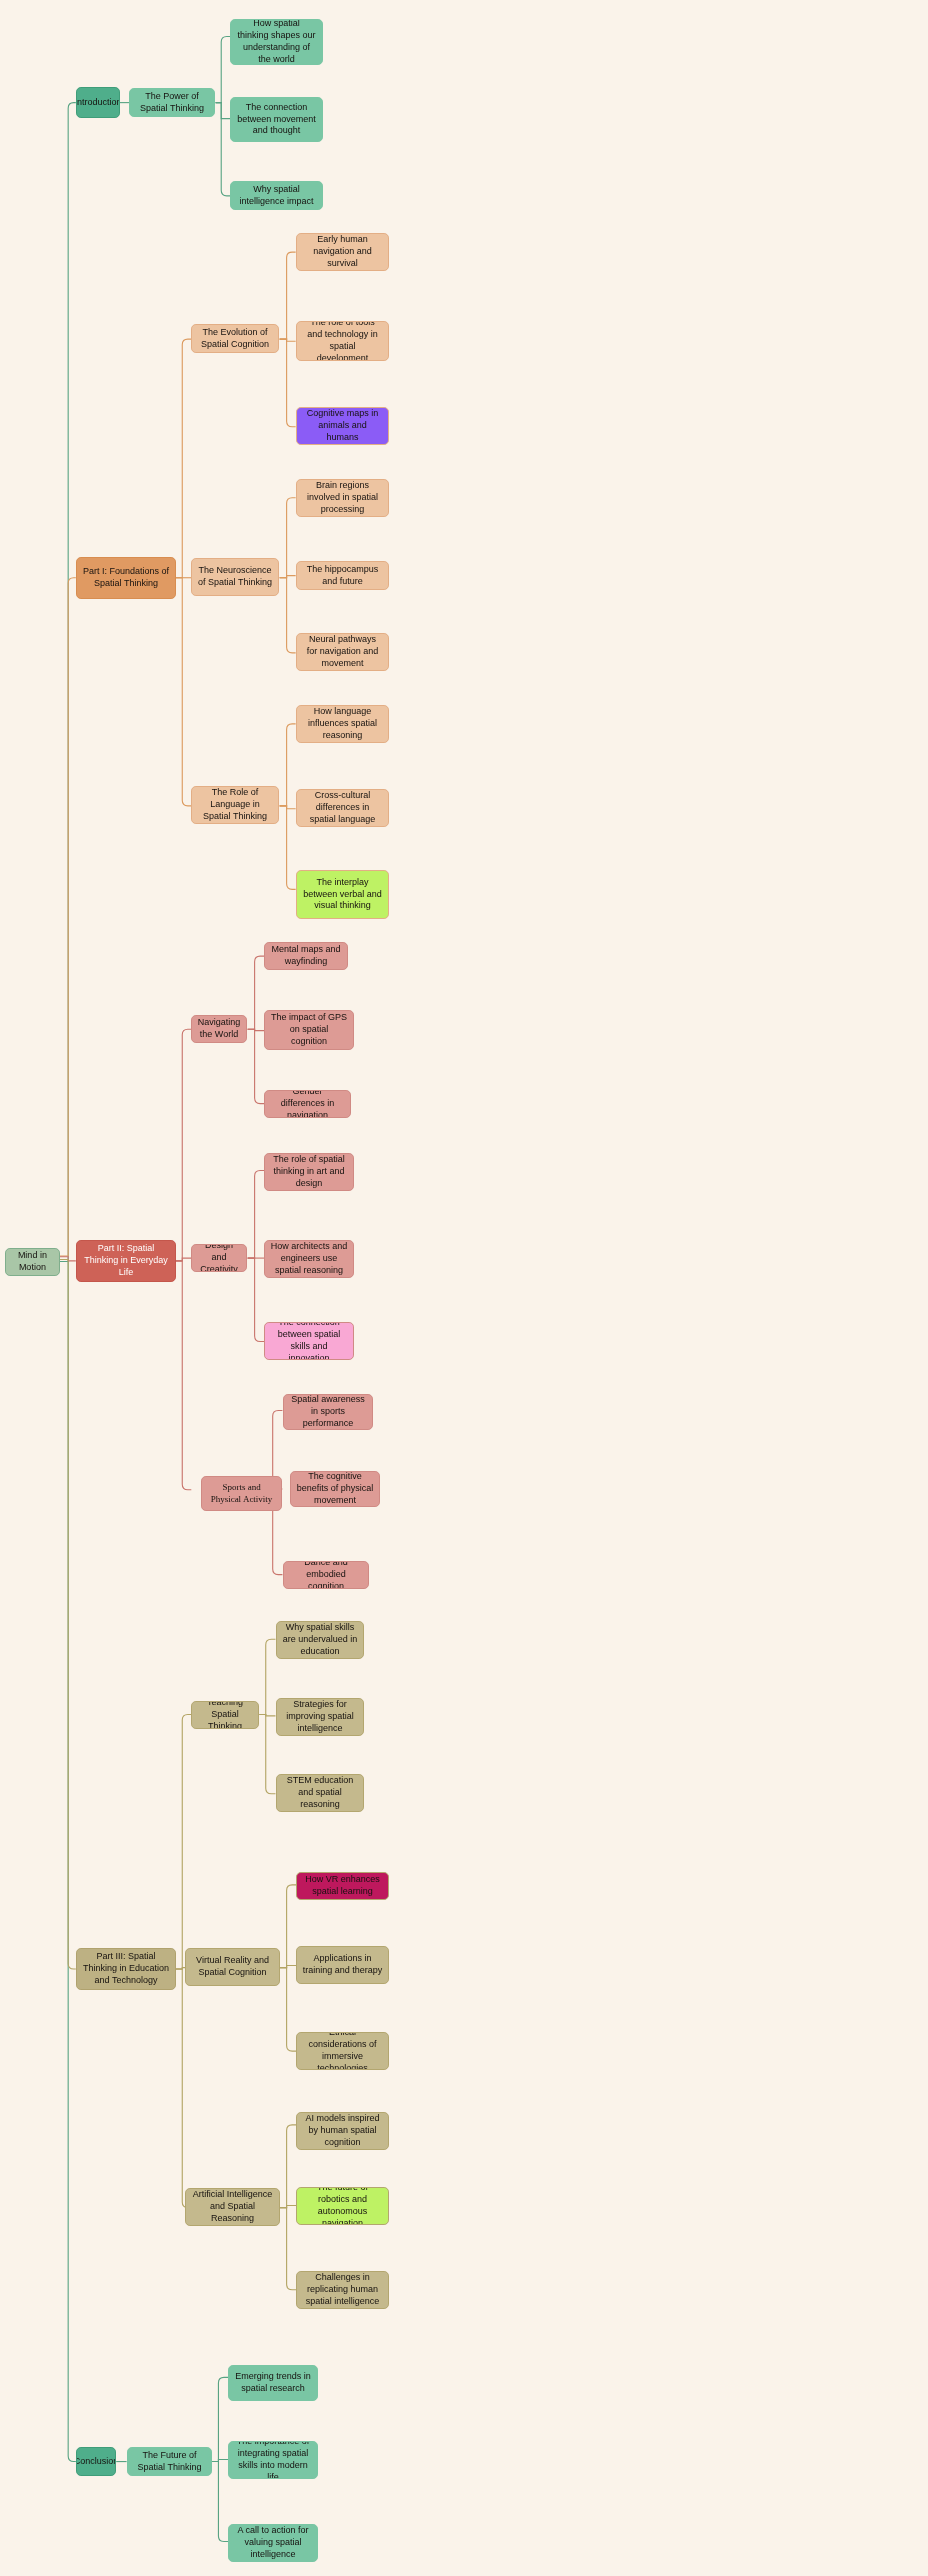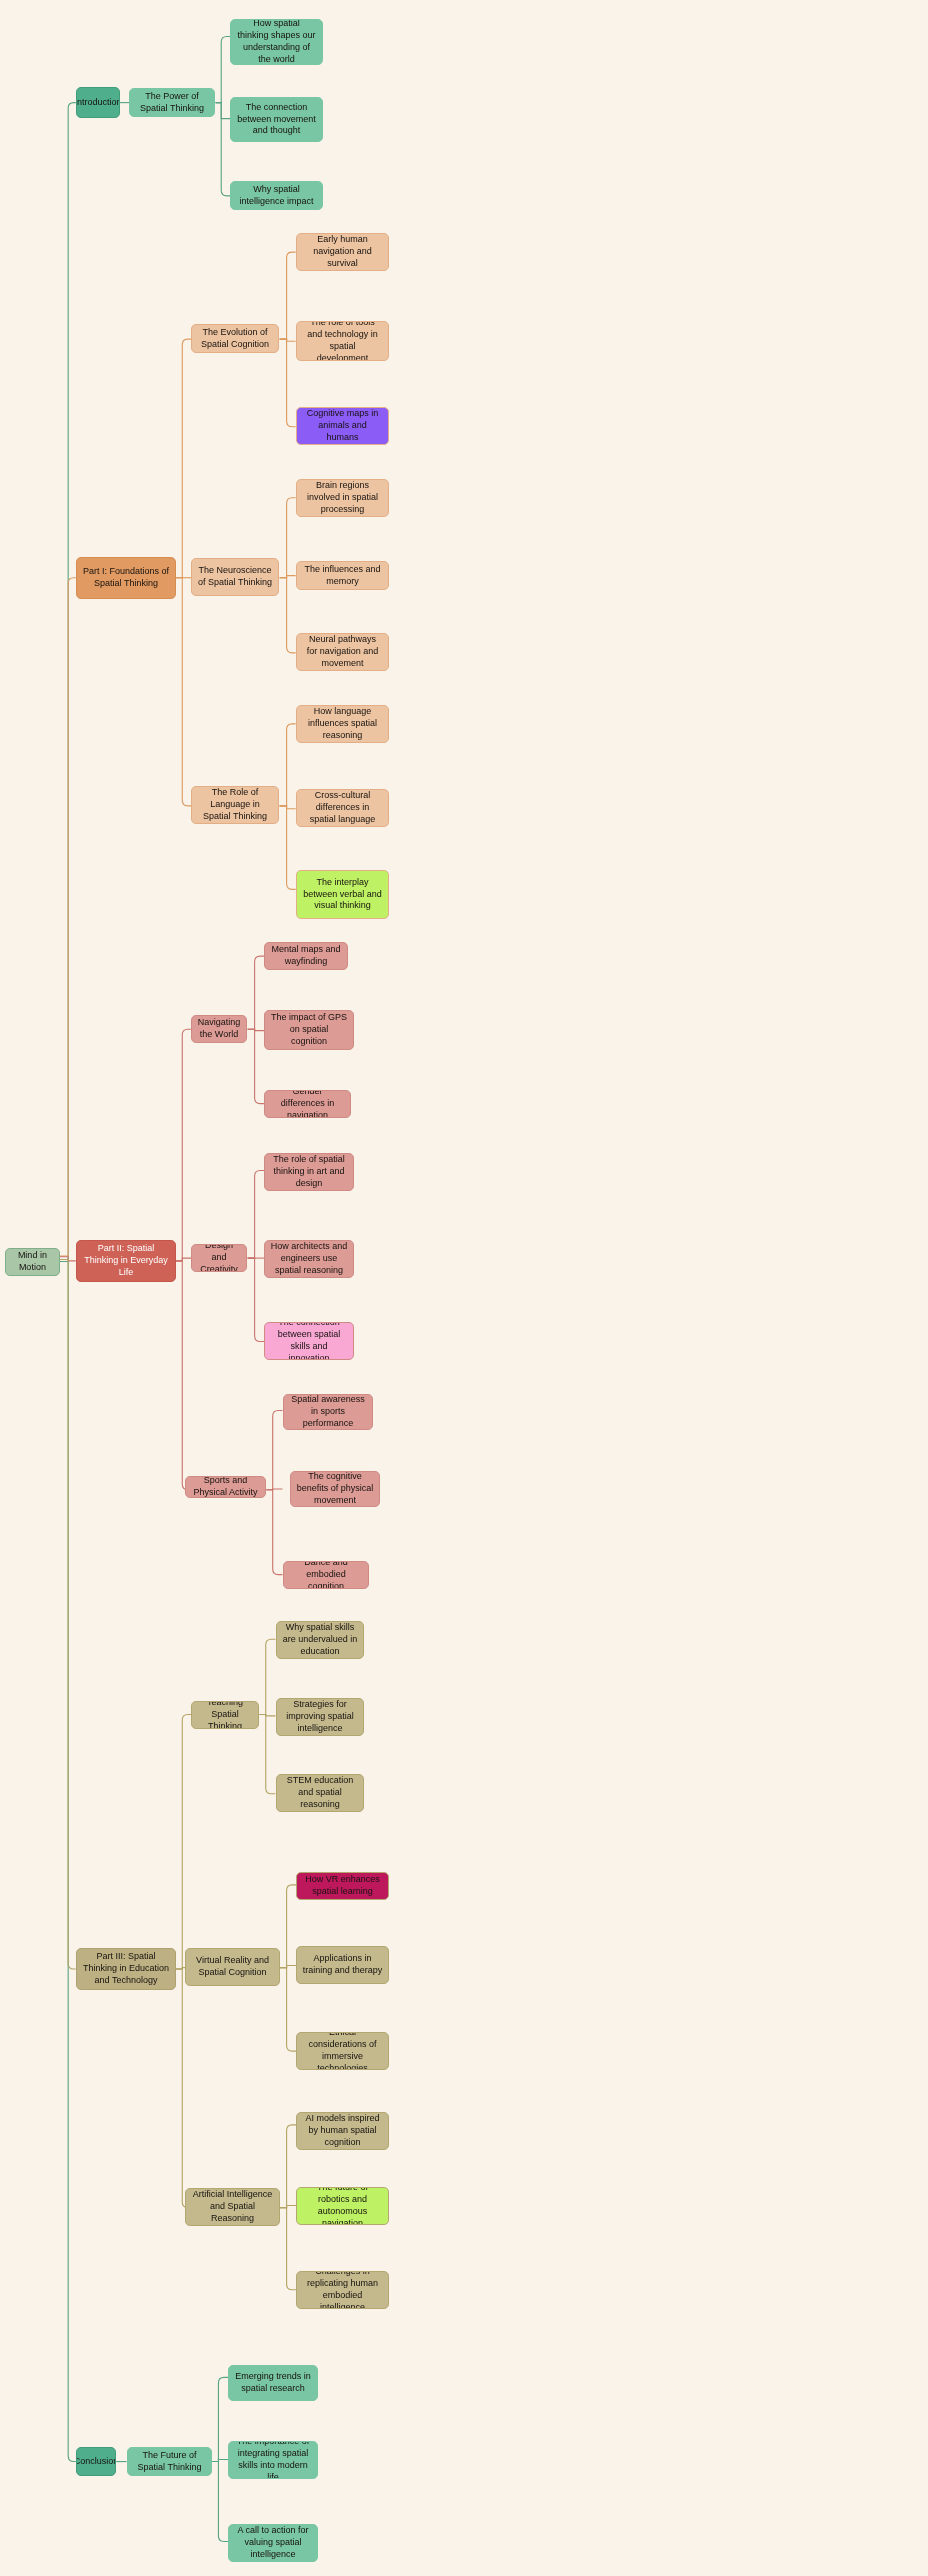--- a/index.html
+++ b/index.html
@@ -115,61 +115,61 @@
 
   <div class="node" style="left:76px;top:557px;width:100px;height:42px;background:#e09a62;border:0.9px solid #d88d50;">Part I: Foundations of Spatial Thinking</div>
 
   <div class="node" style="left:191px;top:324px;width:88px;height:29px;background:#edc4a1;border:0.9px solid #e3ae85;">The Evolution of Spatial Cognition</div>
   <div class="node" style="left:296px;top:233px;width:93px;height:38px;background:#edc4a1;border:0.9px solid #e3ae85;">Early human navigation and survival</div>
   <div class="node" style="left:296px;top:321px;width:93px;height:40px;background:#edc4a1;border:0.9px solid #e3ae85;">The role of tools and technology in spatial development</div>
   <div class="node" style="left:296px;top:407px;width:93px;height:38px;background:#8b5cf6;border:0.9px solid #e3ae85;">Cognitive maps in animals and humans</div>
 
   <div class="node" style="left:191px;top:558px;width:88px;height:38px;background:#edc4a1;border:0.9px solid #e3ae85;">The Neuroscience of Spatial Thinking</div>
   <div class="node" style="left:296px;top:479px;width:93px;height:38px;background:#edc4a1;border:0.9px solid #e3ae85;">Brain regions involved in spatial processing</div>
-  <div class="node" style="left:296px;top:561px;width:93px;height:29px;background:#edc4a1;border:0.9px solid #e3ae85;">The influences and memory</div>
+  <div class="node" style="left:296px;top:561px;width:93px;height:29px;background:#edc4a1;border:0.9px solid #e3ae85;">The hippocampus and future</div>
   <div class="node" style="left:296px;top:633px;width:93px;height:38px;background:#edc4a1;border:0.9px solid #e3ae85;">Neural pathways for navigation and movement</div>
 
   <div class="node" style="left:191px;top:786px;width:88px;height:38px;background:#edc4a1;border:0.9px solid #e3ae85;">The Role of Language in Spatial Thinking</div>
   <div class="node" style="left:296px;top:705px;width:93px;height:38px;background:#edc4a1;border:0.9px solid #e3ae85;">How language influences spatial reasoning</div>
   <div class="node" style="left:296px;top:789px;width:93px;height:38px;background:#edc4a1;border:0.9px solid #e3ae85;">Cross-cultural differences in spatial language</div>
   <div class="node" style="left:296px;top:870px;width:93px;height:49px;background:#bef264;border:0.9px solid #e3ae85;">The interplay between verbal and visual thinking</div>
 
   <div class="node white-text" style="left:76px;top:1240px;width:100px;height:42px;background:#ce6257;border:0.9px solid #c4564b;">Part II: Spatial Thinking in Everyday Life</div>
 
   <div class="node" style="left:191px;top:1015px;width:56px;height:28px;background:#dd9b95;border:0.9px solid #d08a84;">Navigating the World</div>
   <div class="node" style="left:264px;top:942px;width:84px;height:28px;background:#dd9b95;border:0.9px solid #d08a84;">Mental maps and wayfinding</div>
   <div class="node" style="left:264px;top:1010px;width:90px;height:40px;background:#dd9b95;border:0.9px solid #d08a84;">The impact of GPS on spatial cognition</div>
   <div class="node" style="left:264px;top:1090px;width:87px;height:28px;background:#dd9b95;border:0.9px solid #d08a84;">Gender differences in navigation</div>
 
   <div class="node" style="left:191px;top:1244px;width:56px;height:28px;background:#dd9b95;border:0.9px solid #d08a84;">Design and Creativity</div>
   <div class="node" style="left:264px;top:1153px;width:90px;height:38px;background:#dd9b95;border:0.9px solid #d08a84;">The role of spatial thinking in art and design</div>
   <div class="node" style="left:264px;top:1240px;width:90px;height:38px;background:#dd9b95;border:0.9px solid #d08a84;">How architects and engineers use spatial reasoning</div>
   <div class="node" style="left:264px;top:1322px;width:90px;height:38px;background:#f9a8d4;border:0.9px solid #d08a84;">The connection between spatial skills and innovation</div>
 
-  <div class="node" style="left:185px;top:1476px;width:81px;height:22px;background:#dd9b95;border:0.9px solid #d08a84;">Sports and Physical Activity</div>
+  <div class="node" style="left:201px;top:1476px;width:81px;height:35px;background:#dd9b95;border:0.9px solid #d08a84;font-family:Liberation Serif, serif;">Sports and Physical Activity</div>
   <div class="node" style="left:283px;top:1394px;width:90px;height:36px;background:#dd9b95;border:0.9px solid #d08a84;">Spatial awareness in sports performance</div>
   <div class="node" style="left:290px;top:1471px;width:90px;height:36px;background:#dd9b95;border:0.9px solid #d08a84;">The cognitive benefits of physical movement</div>
   <div class="node" style="left:283px;top:1561px;width:86px;height:28px;background:#dd9b95;border:0.9px solid #d08a84;">Dance and embodied cognition</div>
 
   <div class="node" style="left:76px;top:1948px;width:100px;height:42px;background:#bdb183;border:0.9px solid #b0a26e;">Part III: Spatial Thinking in Education and Technology</div>
 
   <div class="node" style="left:191px;top:1701px;width:68px;height:28px;background:#c4b98d;border:0.9px solid #b3a66f;">Teaching Spatial Thinking</div>
   <div class="node" style="left:276px;top:1621px;width:88px;height:38px;background:#c4b98d;border:0.9px solid #b3a66f;">Why spatial skills are undervalued in education</div>
   <div class="node" style="left:276px;top:1698px;width:88px;height:38px;background:#c4b98d;border:0.9px solid #b3a66f;">Strategies for improving spatial intelligence</div>
   <div class="node" style="left:276px;top:1774px;width:88px;height:38px;background:#c4b98d;border:0.9px solid #b3a66f;">STEM education and spatial reasoning</div>
 
   <div class="node" style="left:185px;top:1948px;width:95px;height:38px;background:#c4b98d;border:0.9px solid #b3a66f;">Virtual Reality and Spatial Cognition</div>
   <div class="node" style="left:296px;top:1872px;width:93px;height:28px;background:#be185d;border:0.9px solid #b3a66f;">How VR enhances spatial learning</div>
   <div class="node" style="left:296px;top:1946px;width:93px;height:38px;background:#c4b98d;border:0.9px solid #b3a66f;">Applications in training and therapy</div>
   <div class="node" style="left:296px;top:2032px;width:93px;height:38px;background:#c4b98d;border:0.9px solid #b3a66f;">Ethical considerations of immersive technologies</div>
 
   <div class="node" style="left:185px;top:2188px;width:95px;height:38px;background:#c4b98d;border:0.9px solid #b3a66f;">Artificial Intelligence and Spatial Reasoning</div>
   <div class="node" style="left:296px;top:2112px;width:93px;height:38px;background:#c4b98d;border:0.9px solid #b3a66f;">AI models inspired by human spatial cognition</div>
   <div class="node" style="left:296px;top:2187px;width:93px;height:38px;background:#bef264;border:0.9px solid #b3a66f;">The future of robotics and autonomous navigation</div>
-  <div class="node" style="left:296px;top:2271px;width:93px;height:38px;background:#c4b98d;border:0.9px solid #b3a66f;">Challenges in replicating human embodied intelligence</div>
+  <div class="node" style="left:296px;top:2271px;width:93px;height:38px;background:#c4b98d;border:0.9px solid #b3a66f;">Challenges in replicating human spatial intelligence</div>
 
   <div class="node" style="left:76px;top:2447px;width:40px;height:29px;background:#4fae8b;border:0.9px solid #3f9d79;">Conclusion</div>
   <div class="node" style="left:127px;top:2447px;width:85px;height:29px;background:#79c6a4;border:0.9px solid #79c6a4;">The Future of Spatial Thinking</div>
   <div class="node" style="left:228px;top:2365px;width:90px;height:36px;background:#79c6a4;border:0.9px solid #79c6a4;">Emerging trends in spatial research</div>
   <div class="node" style="left:228px;top:2441px;width:90px;height:38px;background:#79c6a4;border:0.9px solid #79c6a4;">The importance of integrating spatial skills into modern life</div>
   <div class="node" style="left:228px;top:2524px;width:90px;height:38px;background:#79c6a4;border:0.9px solid #79c6a4;">A call to action for valuing spatial intelligence</div>
 
 </div>
 
 

